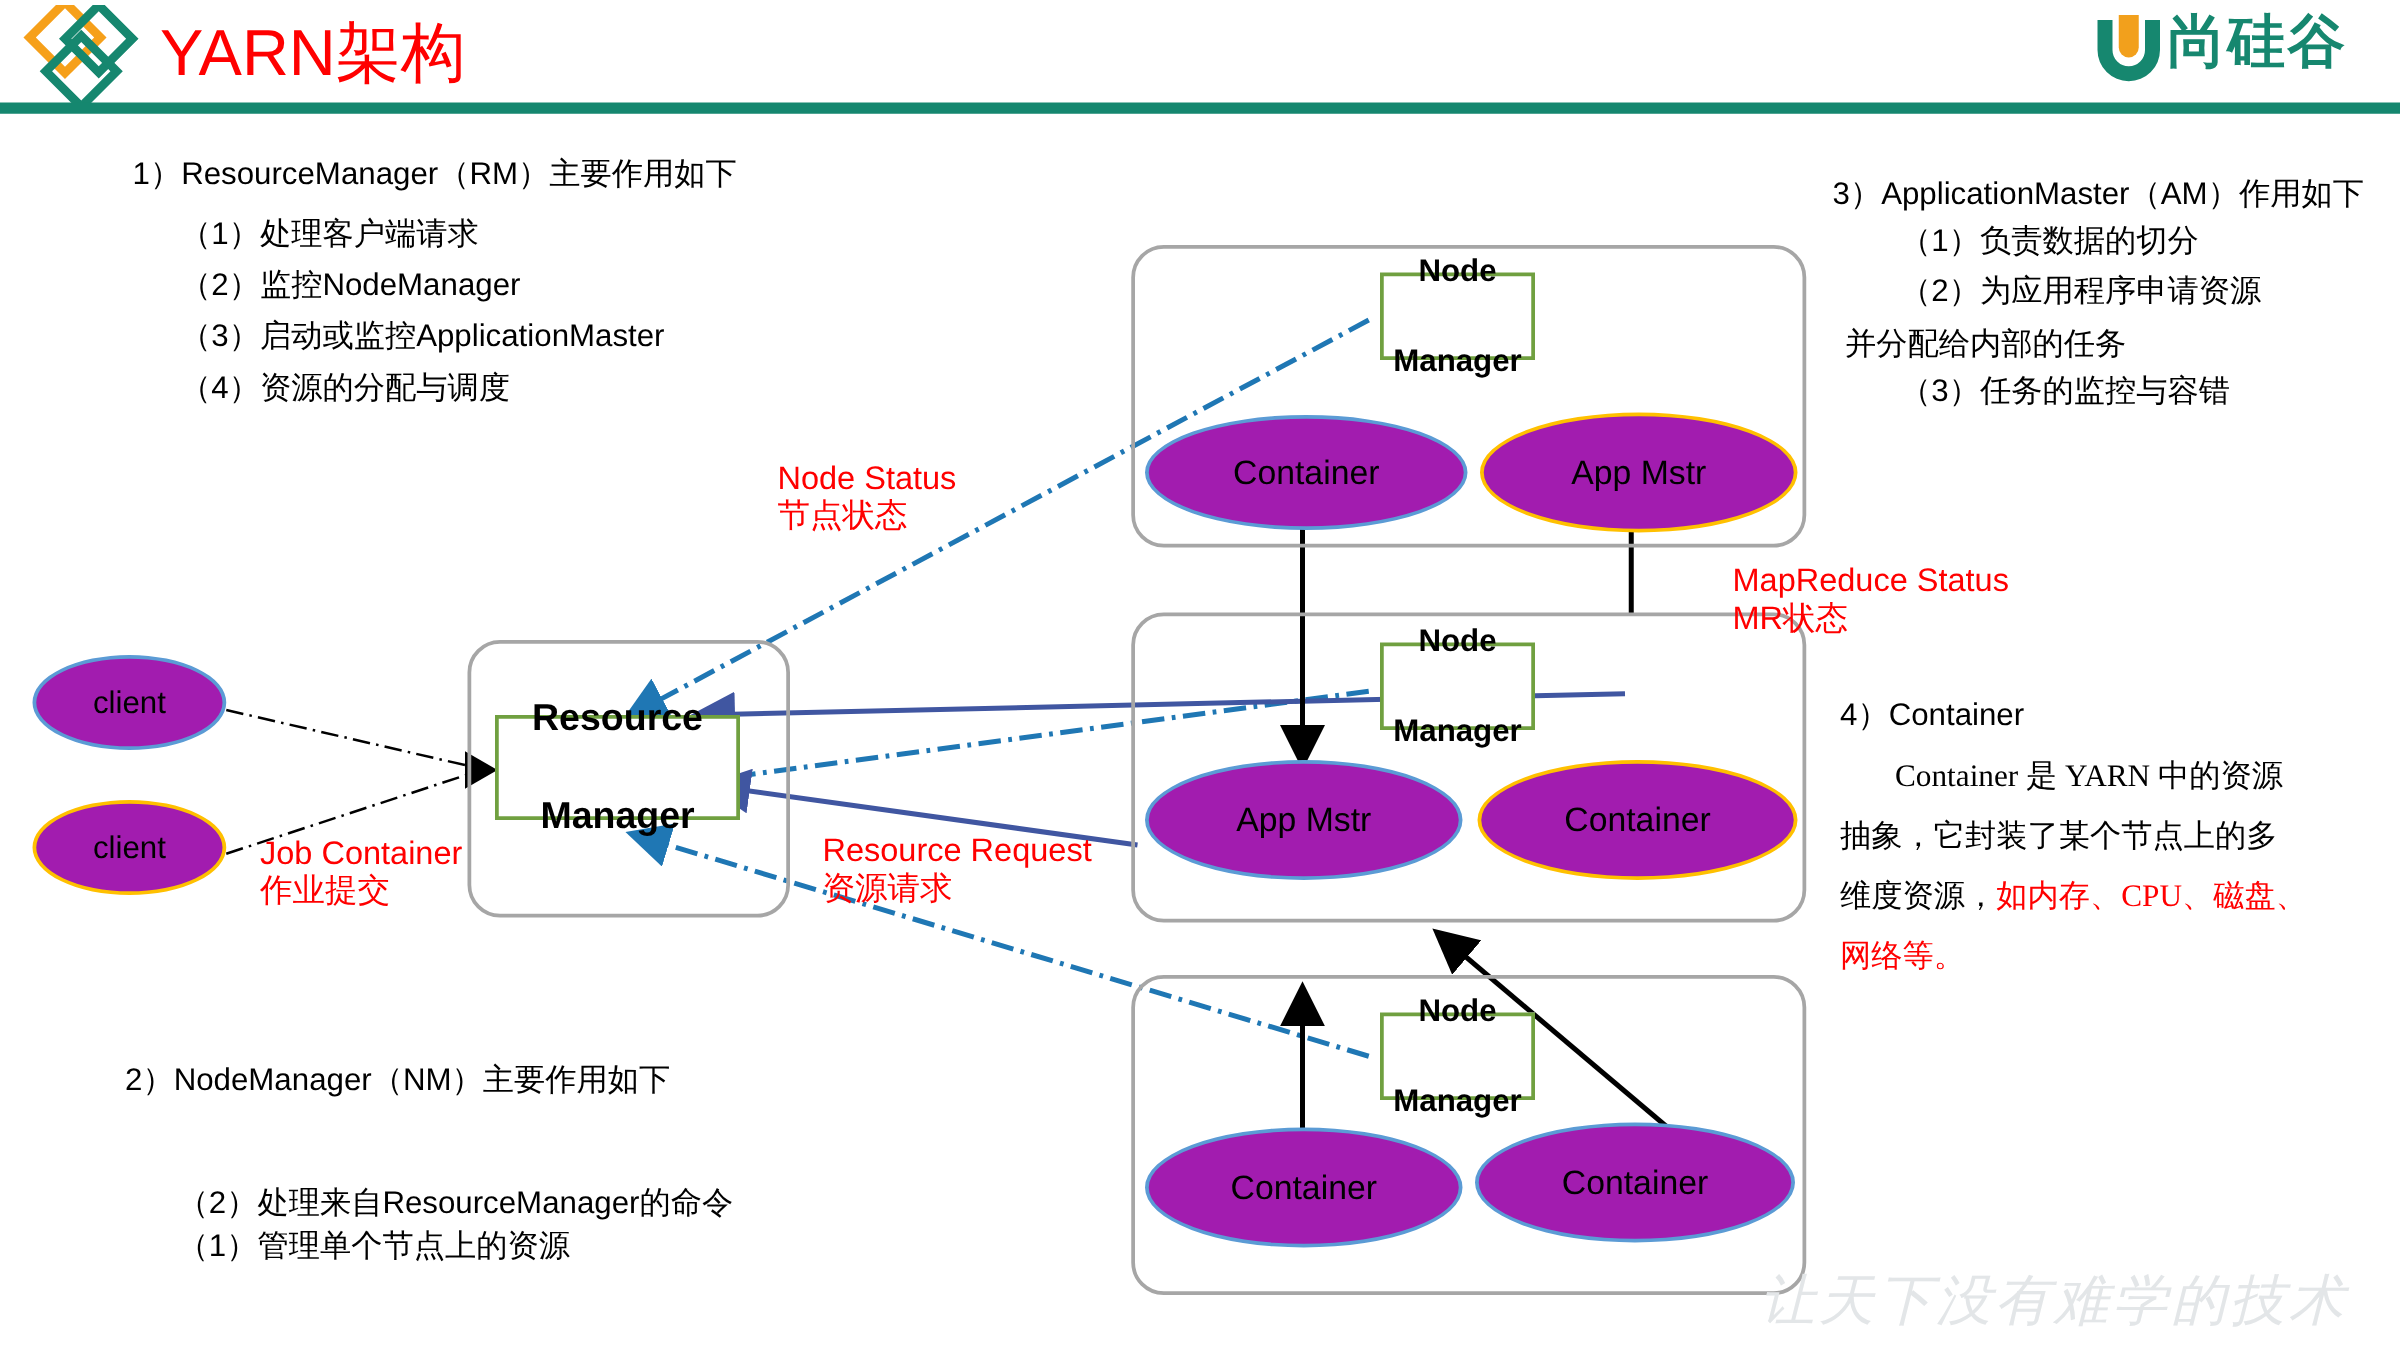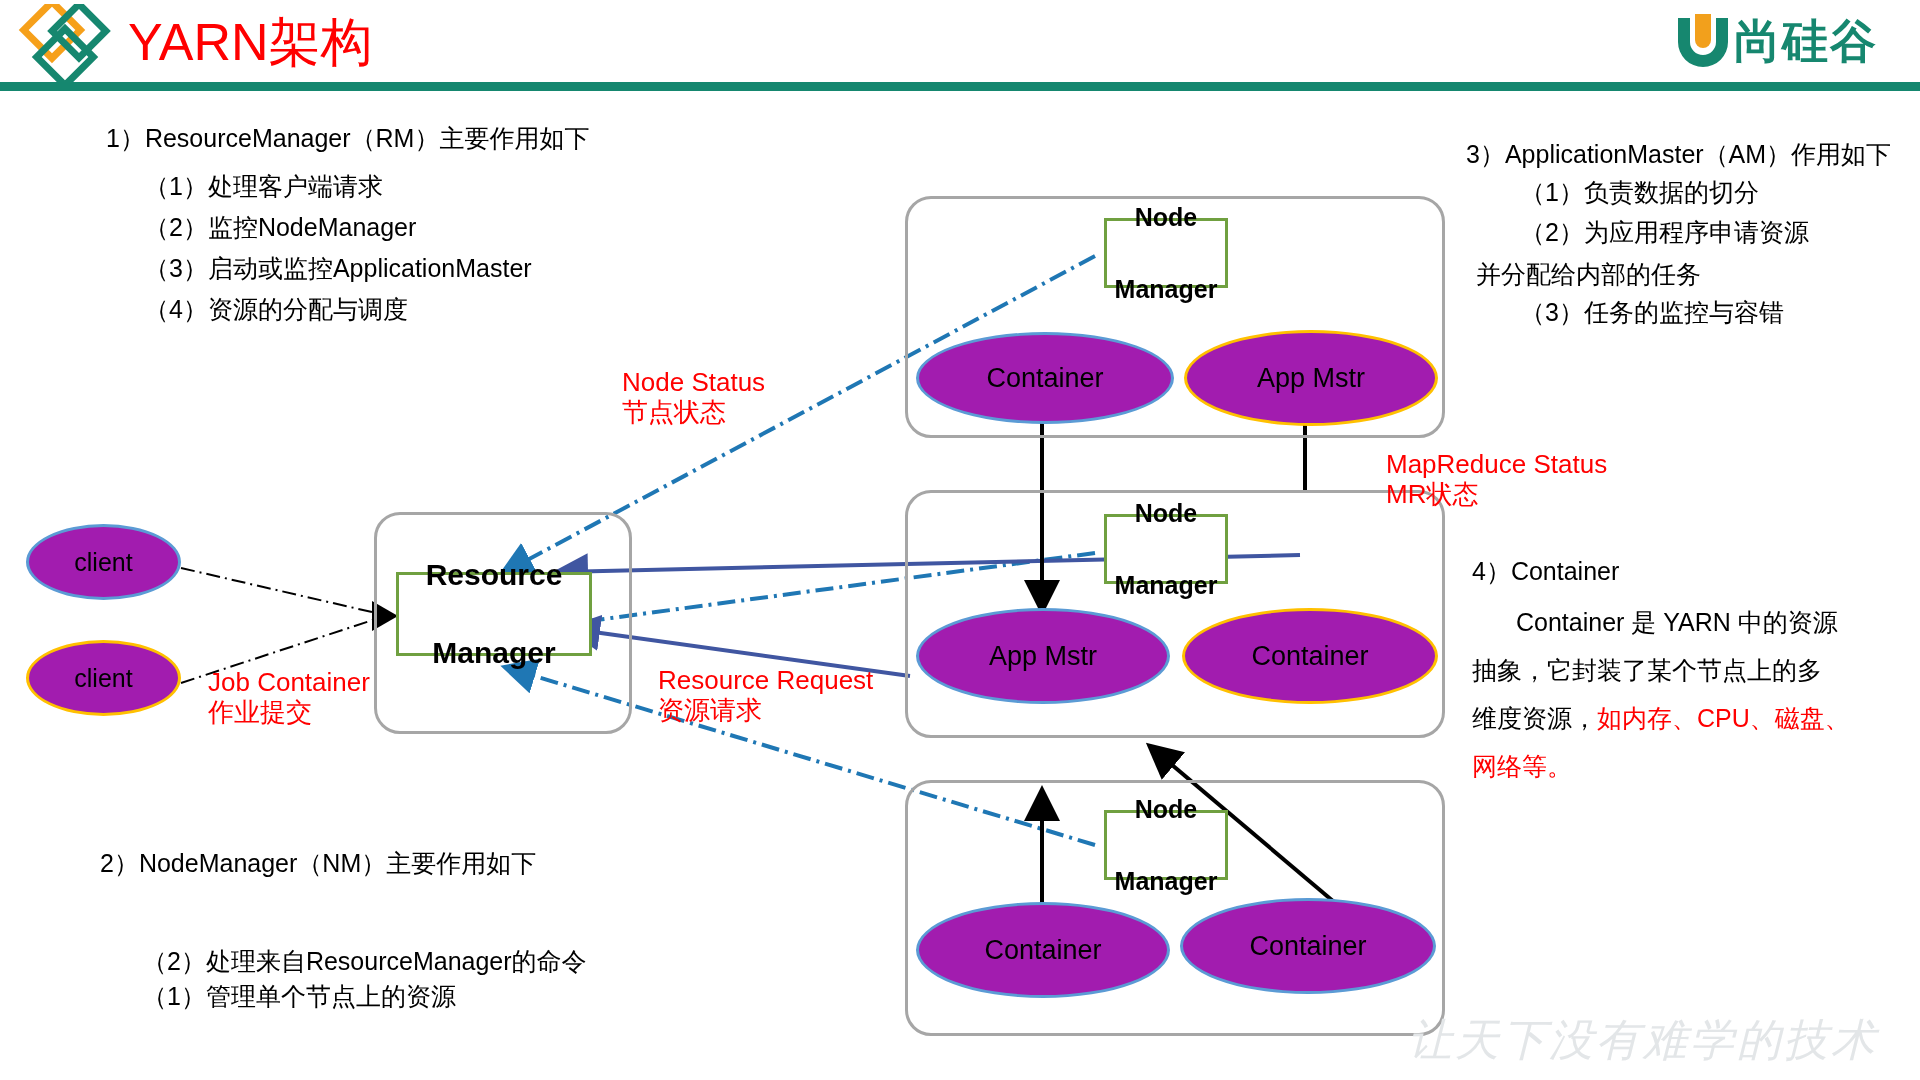--- a/index.html
+++ b/index.html
@@ -35,21 +35,21 @@
     color: #FF0000;
     font-family: "Liberation Sans", "DejaVu Sans", sans-serif;
     letter-spacing: 0px;
     white-space: nowrap;
   }
   .brand-logo {
     position: absolute;
     right: 42px; top: 10px;
     height: 62px;
     display: flex;
-    align-items: center;
+    align-items: flex-start;
   }
   .brand-text {
     font-size: 46px;
     color: #16876F;
     font-family: "DejaVu Sans", sans-serif;
     font-weight: bold;
     line-height: 1;
     letter-spacing: 2px;
   }
 
@@ -179,21 +179,21 @@
   <div class="txt blk-item" style="left:142px; top:948px;margin-top:32px;">（1）管理单个节点上的资源</div>
   <div class="txt blk-item" style="left:142px; top:945px;">（2）处理来自ResourceManager的命令</div>
 
   <div class="txt blk-head" style="left:1466px; top:138px;">3）ApplicationMaster（AM）作用如下</div>
   <div class="txt blk-item" style="left:1520px; top:176px;">（1）负责数据的切分</div>
   <div class="txt blk-item" style="left:1520px; top:216px;">（2）为应用程序申请资源</div>
   <div class="txt blk-item" style="left:1476px; top:258px;">并分配给内部的任务</div>
   <div class="txt blk-item" style="left:1520px; top:296px;">（3）任务的监控与容错</div>
 
   <div class="txt blk-head" style="left:1472px; top:555px;">4）Container</div>
-  <div class="para" style="left:1472px; top:598px; width:430px;">
+  <div class="para" style="left:1472px; top:598px; width:430px;font-family:Liberation Serif, serif;">
     <span style="margin-left:44px;">Container 是 YARN 中的资源</span><br>
     <span>抽象，它封装了某个节点上的多</span><br>
     <span>维度资源，</span><span class="red">如内存、CPU、磁盘、</span><br>
     <span class="red">网络等。</span>
   </div>
 
   <svg class="overlay">
     <defs>
       <marker id="arrBlueDash" markerWidth="9" markerHeight="9" refX="7" refY="4.5" orient="auto" markerUnits="strokeWidth">
         <path d="M0,0 L9,4.5 L0,9 Z" fill="#1F77B4"></path>

